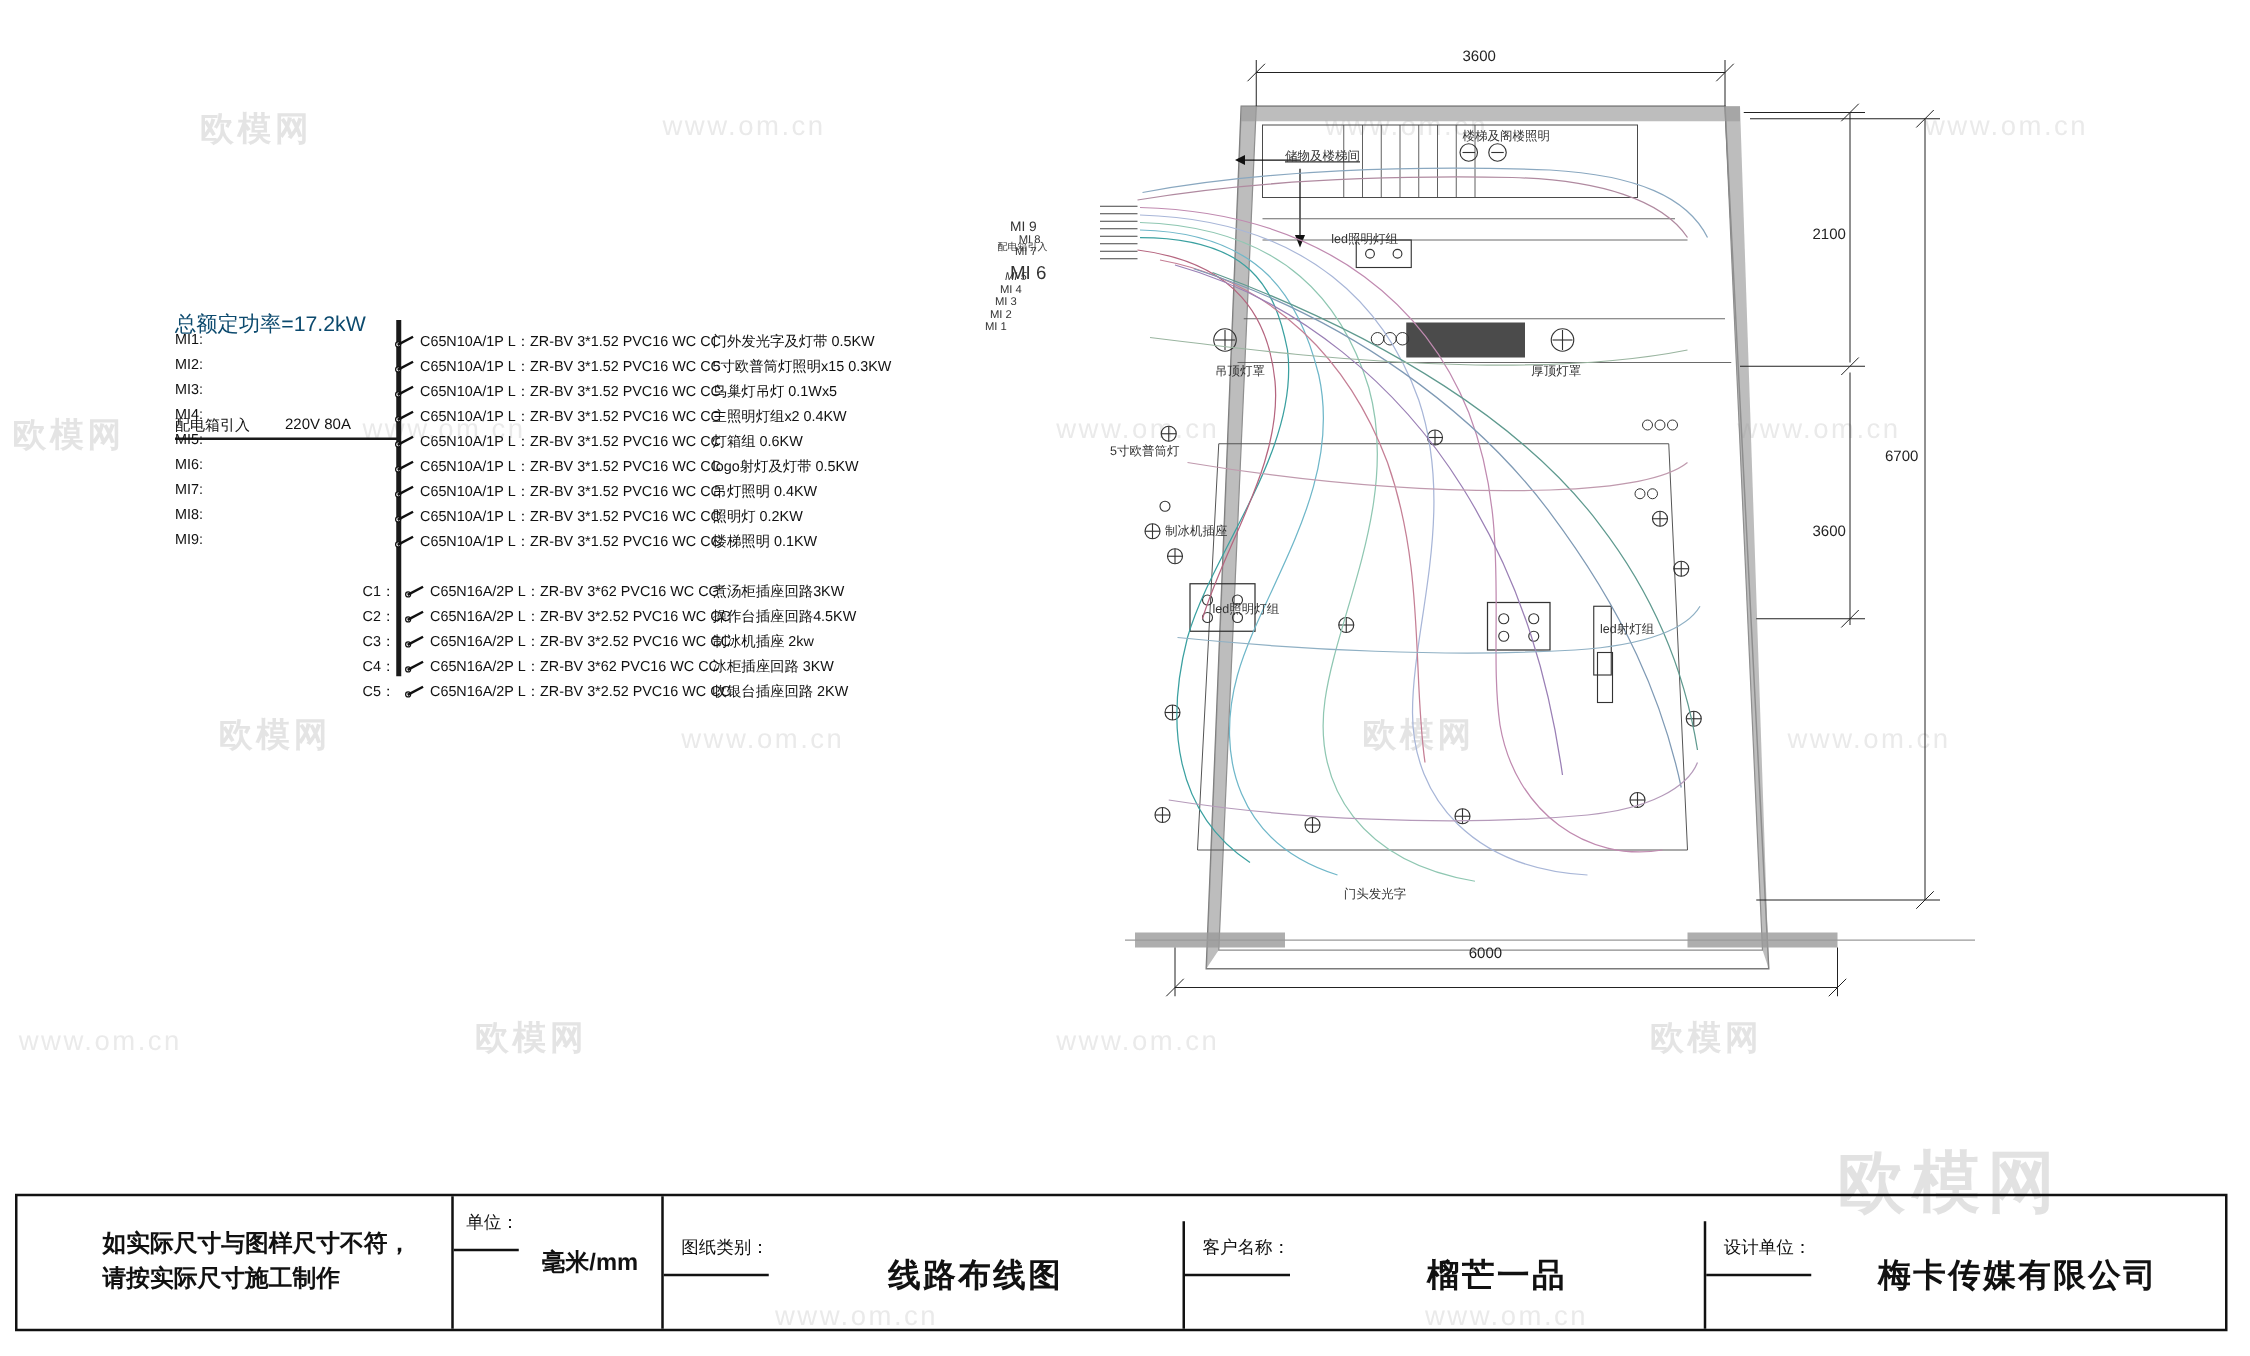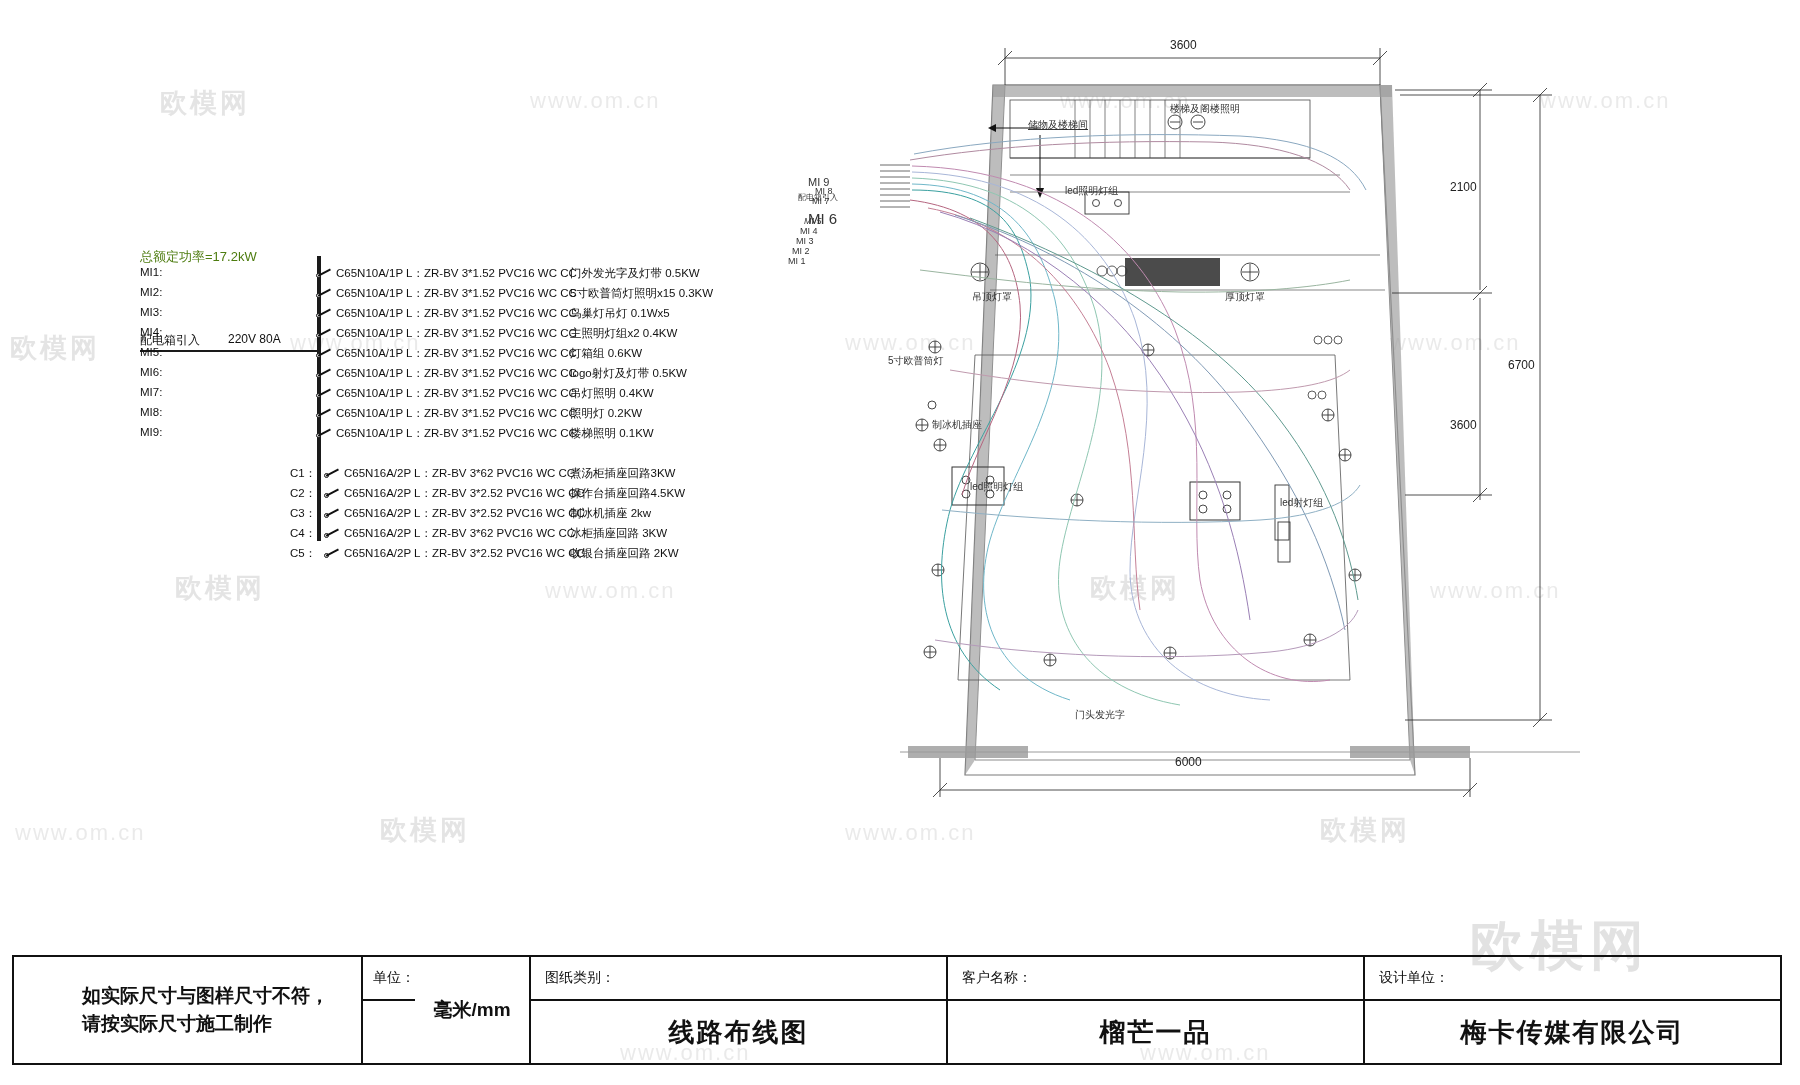--- a/index.html
+++ b/index.html
@@ -13,21 +13,21 @@
   .sheet{position:absolute;left:0;top:0;width:1800px;height:1085px;}
 
   
   .wm{position:absolute;color:#d9d9d9;opacity:.55;font-size:22px;letter-spacing:2px;pointer-events:none;user-select:none;white-space:nowrap;}
   .wm-box{position:absolute;color:#dcdcdc;opacity:.75;font-weight:bold;font-size:27px;letter-spacing:3px;pointer-events:none;user-select:none;white-space:nowrap;}
   .wm-big{position:absolute;color:#e2e2e2;font-weight:bold;font-size:54px;letter-spacing:6px;pointer-events:none;user-select:none;}
 
   
   .sched{position:absolute;left:140px;top:248px;width:630px;height:300px;}
   .busbar{position:absolute;left:177px;top:8px;width:4px;height:285px;background:#1a1a1a;}
-  .total-power{position:absolute;left:0px;top:0px;font-size:13px;color:#4d7c0f;white-space:nowrap;}
+  .total-power{position:absolute;left:0px;top:0px;font-size:17px;color:#0c4a6e;white-space:nowrap;}
   .incoming-line{position:absolute;left:0px;top:102px;width:178px;height:2px;background:#1a1a1a;}
   .incoming-label{position:absolute;left:0px;top:84px;font-size:12px;color:#111;}
   .incoming-spec{position:absolute;left:88px;top:84px;font-size:12px;color:#111;}
 
   .row{position:absolute;left:0;height:19px;font-size:11.5px;color:#111;white-space:nowrap;}
   .r-id{position:absolute;width:44px;text-align:left;}
   .r-brk{position:absolute;left:196px;}
   .r-desc{position:absolute;left:430px;}
   .sw{position:absolute;left:178px;top:4px;width:16px;height:12px;}
   .sw span{display:block;width:14px;height:1.6px;background:#111;transform:rotate(-28deg);transform-origin:left center;margin-top:5px;}
@@ -41,21 +41,21 @@
 
   
   .titleblock{position:absolute;left:12px;top:955px;width:1770px;height:110px;border:2px solid #111;box-sizing:border-box;display:flex;}
   .tb-cell{border-right:2px solid #111;box-sizing:border-box;position:relative;}
   .tb-cell:last-child{border-right:none;}
   .tb-note{width:313px;display:flex;align-items:center;justify-content:center;margin-left:36px;}
   .tb-note .txt{font-size:19px;font-weight:bold;color:#111;line-height:1.5;padding:0 12px;}
   .tb-split{width:168px;display:flex;flex-direction:row;}
   .tb-split .top{height:44px;border-bottom:2px solid #111;box-sizing:border-box;display:flex;align-items:center;padding-left:10px;font-size:14px;color:#111;}
   .tb-split .bot{flex:1;display:flex;align-items:center;justify-content:center;font-size:19px;font-weight:bold;color:#111;}
-  .tb-wide{flex:1;display:flex;flex-direction:column;}
+  .tb-wide{flex:1;display:flex;flex-direction:row;margin-top:20px;}
   .tb-wide .top{height:44px;border-bottom:2px solid #111;box-sizing:border-box;display:flex;align-items:center;padding-left:14px;font-size:14px;color:#111;}
   .tb-wide .bot{flex:1;display:flex;align-items:center;justify-content:center;font-size:26px;font-weight:bold;color:#111;letter-spacing:2px;}
   .tb-cust{width:400px;}
   .tb-design{width:430px;}
   .tb-type{width:400px;}
 </style>
 </head>
 <body>
 
 <div class="sheet">

